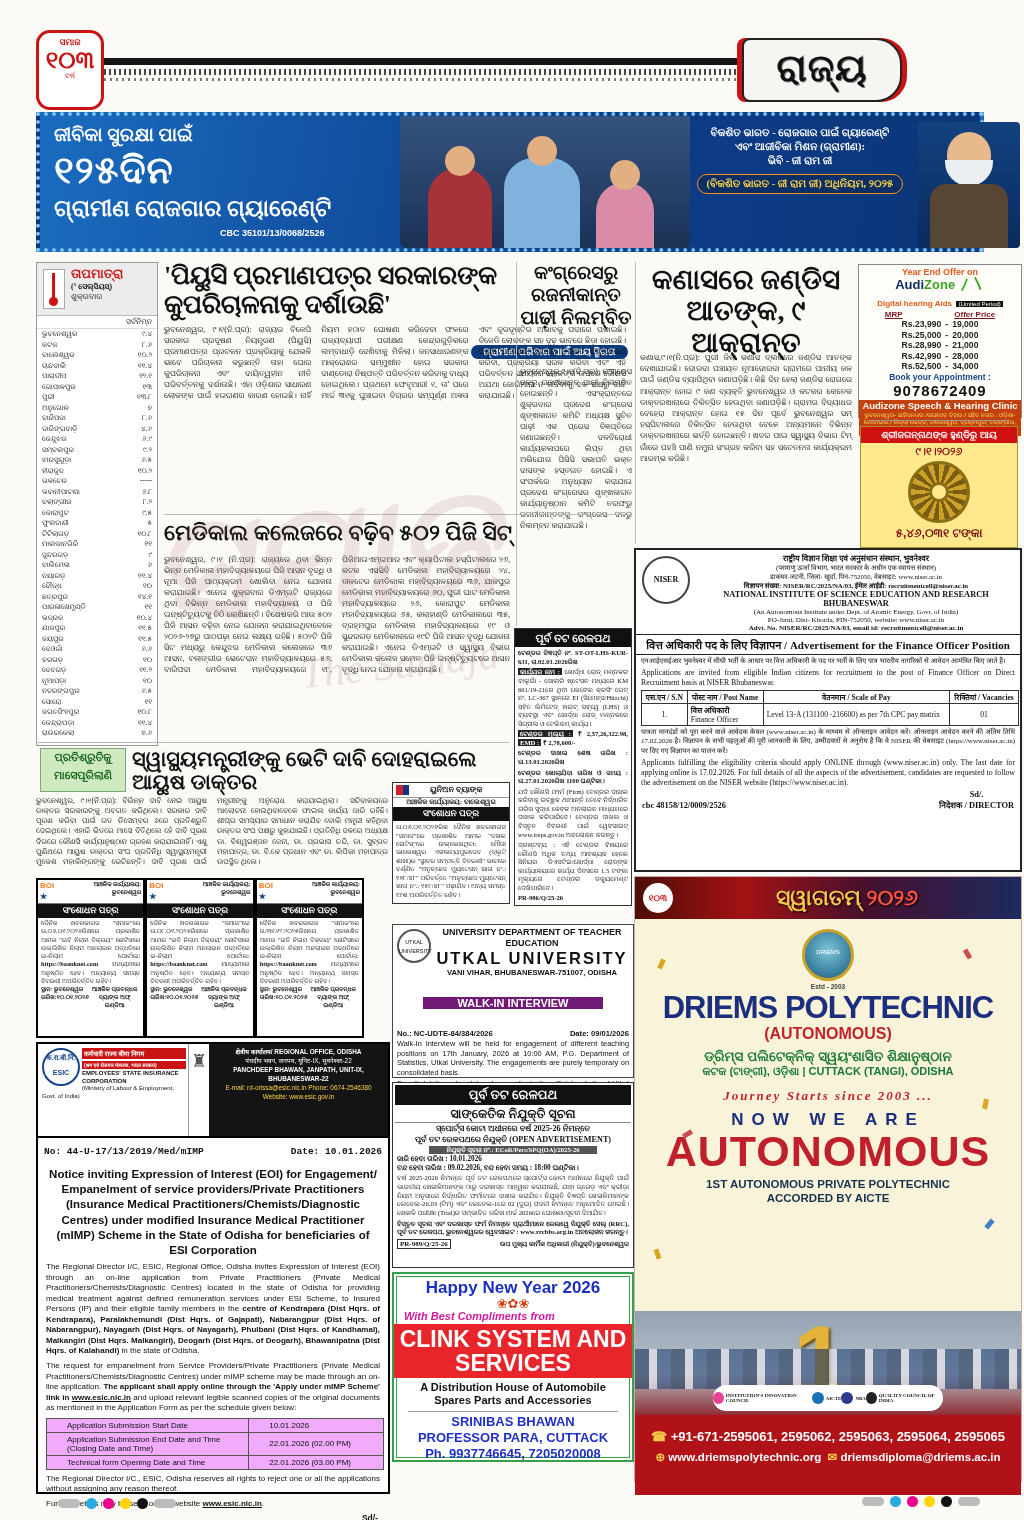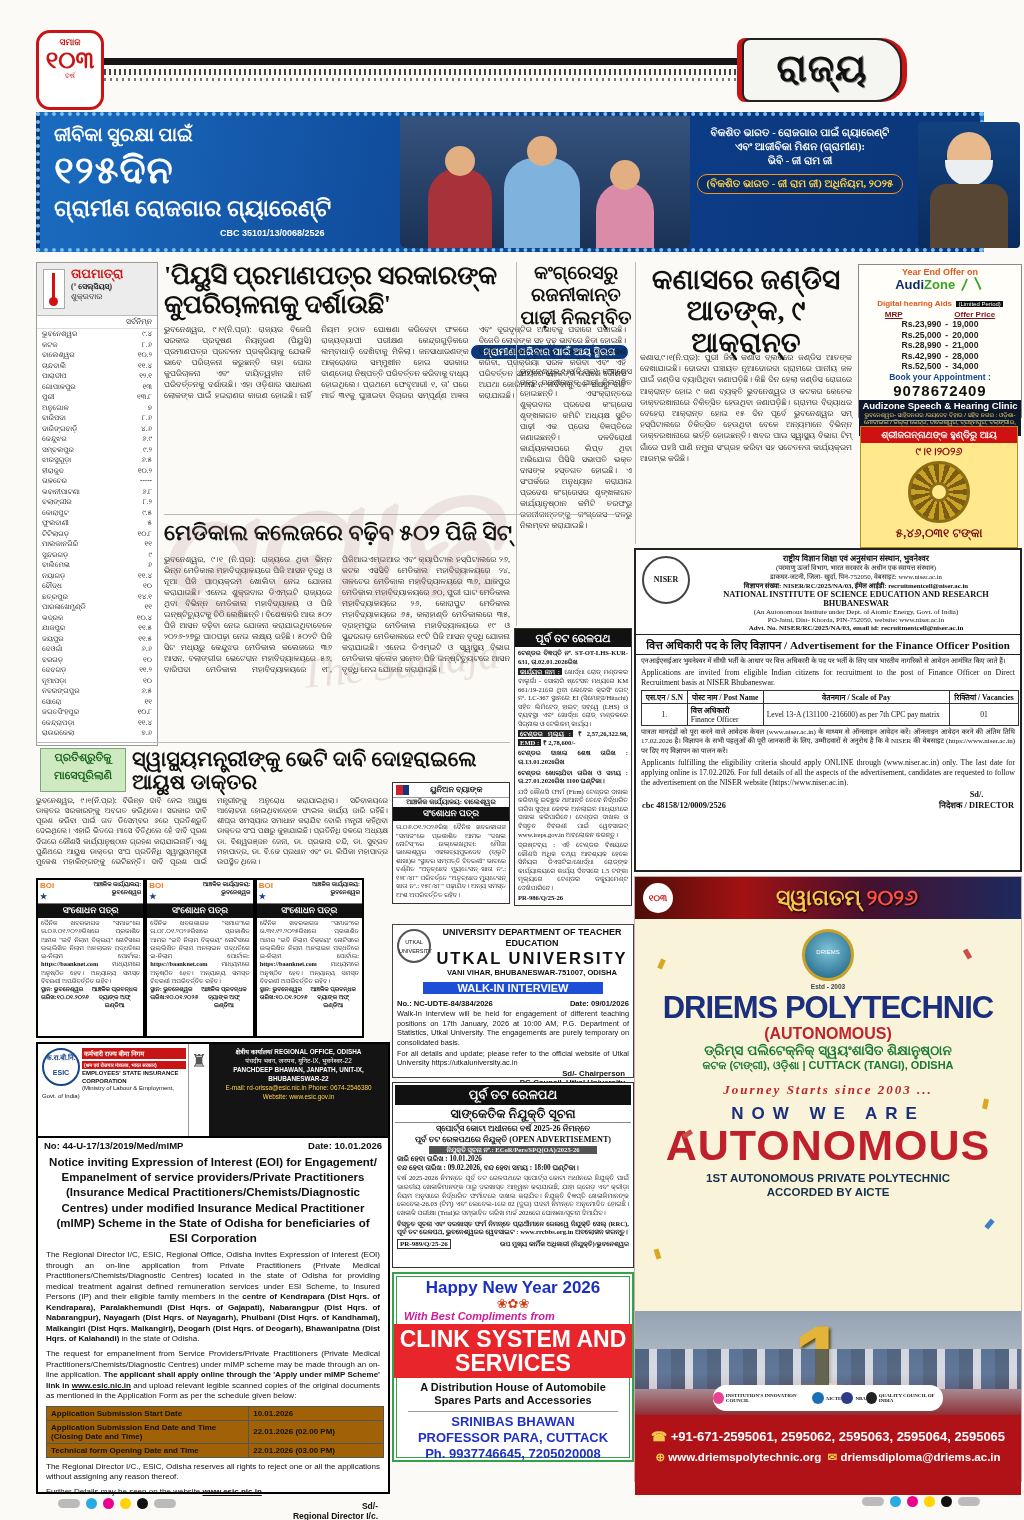--- a/index.html
+++ b/index.html
@@ -106,21 +106,21 @@
   .az-offer{color:#e2581a;font-weight:bold;font-size:9px;line-height:10px;padding-top:2px;}
   .az-brand{font-size:13px;font-weight:bold;color:#0d2d6b;}
   .az-brand b{color:#3aa321;}
   .az-sub{color:#e2581a;font-weight:bold;font-size:8px;display:inline;}
   .az-lim{background:#111;color:#fff;font-size:6px;padding:0 2px;display:inline;}
   .az-cols{display:flex;justify-content:space-around;font-size:8px;font-weight:bold;color:#7c1420;
            text-decoration:underline;}
   .az-price{display:flex;justify-content:center;gap:4px;font-size:8.6px;font-weight:bold;color:#222;line-height:10.5px;}
   .az-book{color:#16468c;font-weight:bold;font-size:8.5px;}
   .az-phone{font-size:15px;font-weight:bold;letter-spacing:1px;}
-  .az-red{background:#0f172a;color:#fff;margin-top:1px;padding:1px 2px 2px;}
+  .az-red{background:#c2410c;color:#fff;margin-top:1px;padding:1px 2px 2px;}
   .az-clinic{font-size:9.5px;font-weight:bold;line-height:10px;}
   .az-addr{color:#ffe36a;font-size:6px;line-height:7.5px;margin-top:1px;}
   .hr-sep{left:868px;top:420px;width:140px;height:1px;background:#999;}
   .hundi{left:860px;top:426px;width:156px;height:120px;border:1px solid #b09020;background:#ffe98c;
          font-family:"Liberation Sans",sans-serif;}
   .hundi-title{background:#d01111;color:#fff;font-weight:bold;font-size:9.5px;padding:2px 0;}
   .hundi-date{color:#8a1111;font-weight:bold;font-size:11px;padding-top:2px;}
   .chakra{margin:3px auto;width:56px;height:56px;border-radius:50%;
           background:repeating-conic-gradient(#c9a227 0 12deg,#7a5d12 12deg 24deg);
           border:3px solid #8a6d14;position:relative;}
@@ -150,37 +150,37 @@
         font-family:"Liberation Sans",sans-serif;}
   .esic-head{display:flex;height:92px;border-bottom:2px solid #000;}
   .esic-left{width:146px;padding:2px;border-right:1px solid #999;}
   .esic-logo{float:left;width:34px;height:34px;border:2px solid #16468c;border-radius:50%;font-size:7px;
              font-weight:bold;text-align:center;line-height:15px;color:#16468c;margin:2px;}
   .esic-redbox{background:#c81414;color:#fff;font-size:6.5px;font-weight:bold;padding:1px 2px;margin:2px 0 1px 42px;}
   .esic-l-en{clear:none;font-size:6px;font-weight:bold;margin-left:2px;line-height:7.5px;}
   .emblem{width:16px;margin:6px 2px 0;text-align:center;font-size:18px;color:#555;}
   .esic-right{flex:1;background:#141414;color:#fff;font-size:6.4px;line-height:9px;padding:3px 4px;text-align:center;}
   .esic-right .y{color:#ffd24a;}
-  .esic-no{display:flex;justify-content:space-between;font-weight:bold;font-size:9.5px;padding:2px 6px;}
+  .esic-no{display:flex;justify-content:space-between;font-weight:bold;font-size:9.5px;padding:8px 6px;font-family:Liberation Mono, monospace;}
   .esic-heading{font-size:11.5px;font-weight:bold;text-align:center;margin:2px 8px;line-height:1.32;}
   .esic p{font-size:8px;line-height:1.32;margin:4px 8px;text-align:justify;}
   .esic table{border-collapse:collapse;margin:2px 8px;width:338px;font-size:8px;}
-  .esic td{border:1px solid #555;background:#a16207;font-weight:bold;padding:2px 4px;}
+  .esic td{border:1px solid #555;background:#f0abfc;font-weight:normal;padding:2px 20px;}
   .esic-sd{text-align:right;font-weight:bold;font-size:8.5px;margin:0 10px;}
   
   .utkal{left:392px;top:924px;width:242px;height:154px;border:1px solid #444;background:#fff;box-sizing:border-box;
          font-family:"Liberation Sans",sans-serif;}
   .ut-head{display:flex;padding:2px;}
   .ut-logo{flex:none;width:34px;height:34px;border:2px solid #555;border-radius:50%;font-size:5.5px;
            text-align:center;line-height:9px;padding-top:7px;box-sizing:border-box;margin:2px;}
   .ut-ht{flex:1;text-align:center;}
   .ut1{font-size:9px;font-weight:bold;line-height:11px;}
   .ut2{font-size:16.5px;font-weight:bold;letter-spacing:2px;}
   .ut3{font-size:7.6px;font-weight:bold;}
-  .ut-bar{background:#1d4ed8;color:#fff;font-weight:bold;text-align:center;font-size:11px;margin:3px 30px;}
+  .ut-bar{background:#701a75;color:#fff;font-weight:bold;text-align:center;font-size:11px;margin:18px 30px;}
   .ut-no{display:flex;justify-content:space-between;font-weight:bold;font-size:7.6px;padding:2px 4px 0;}
   .utkal p{font-size:7.4px;line-height:1.3;margin:1px 4px;text-align:justify;}
   .ut-sd{text-align:right;font-weight:bold;font-size:7.8px;margin-right:8px;}
   
   .ecor{left:392px;top:1082px;width:242px;height:186px;border:1px solid #333;background:#fff;box-sizing:border-box;}
   .ecor .blackbar{font-size:13px;padding:2px 0;margin:2px;}
   .ec-t{font-size:12.5px;font-weight:bold;text-align:center;border-bottom:1px solid #888;margin:0 2px;}
   .ec-s{font-size:8.2px;font-weight:bold;text-align:center;line-height:1.35;}
   .ec-chip{background:#555;color:#fff;font-size:6.6px;font-weight:bold;text-align:center;width:70%;margin:1px auto;}
   .ec-d{font-size:7.2px;font-weight:bold;margin:1px 4px;}
@@ -207,21 +207,21 @@
            text-align:center;line-height:30px;margin-left:8px;flex:none;}
   .dr-sw1{flex:1;text-align:center;font-size:22px;font-weight:bold;color:#f5c84c;text-shadow:1px 1px 2px #000;}
   .dr-sw1 b{color:#ff5340;}
   .dr-body{height:392px;background:#f8f3d9;text-align:center;position:relative;overflow:hidden;
            font-family:"Liberation Sans",sans-serif;}
   .dr-logo{margin:10px auto 2px;width:46px;height:46px;border-radius:50%;border:3px solid #c9a227;
            background:radial-gradient(circle at 50% 40%,#7fc4d8,#155a7e);color:#fff;font-size:6px;line-height:40px;}
   .dr-estd{font-size:6.5px;font-weight:bold;color:#444;}
   .dr-title{font-size:31px;font-weight:bold;color:#1b2f7e;letter-spacing:-1px;line-height:1.05;margin-top:2px;}
   .dr-auto1{font-size:16px;font-weight:bold;color:#c2232b;}
-  .dr-od1{font-size:13.5px;font-weight:bold;color:#1a7a34;}
+  .dr-od1{font-size:13.5px;font-weight:bold;color:#1a7a34;margin-top:6px;}
   .dr-od2{font-size:11px;font-weight:bold;color:#1a7a34;}
   .dr-journey{font-family:"Liberation Serif",serif;font-style:italic;font-weight:bold;color:#c2232b;
               font-size:13px;margin-top:10px;letter-spacing:2px;}
   .dr-now{font-size:17px;font-weight:bold;color:#1b2f7e;letter-spacing:8px;margin-top:6px;}
   .dr-big{font-size:43px;font-weight:bold;color:#c0202c;letter-spacing:1px;line-height:1.0;}
   .dr-sub{font-size:11.5px;font-weight:bold;color:#16324f;margin-top:4px;line-height:1.3;}
   .confetti i{position:absolute;width:5px;height:10px;background:#d9a821;display:block;}
   .dr-photo{height:104px;background:linear-gradient(180deg,#93a2b2,#b8c0ca 60%,#8d2f35);position:relative;overflow:hidden;}
   .dr-one{position:absolute;left:158px;top:-6px;font-size:96px;font-weight:bold;color:#e3b33a;
           text-shadow:2px 2px 3px #5a4a10;font-family:"Liberation Sans",sans-serif;}

